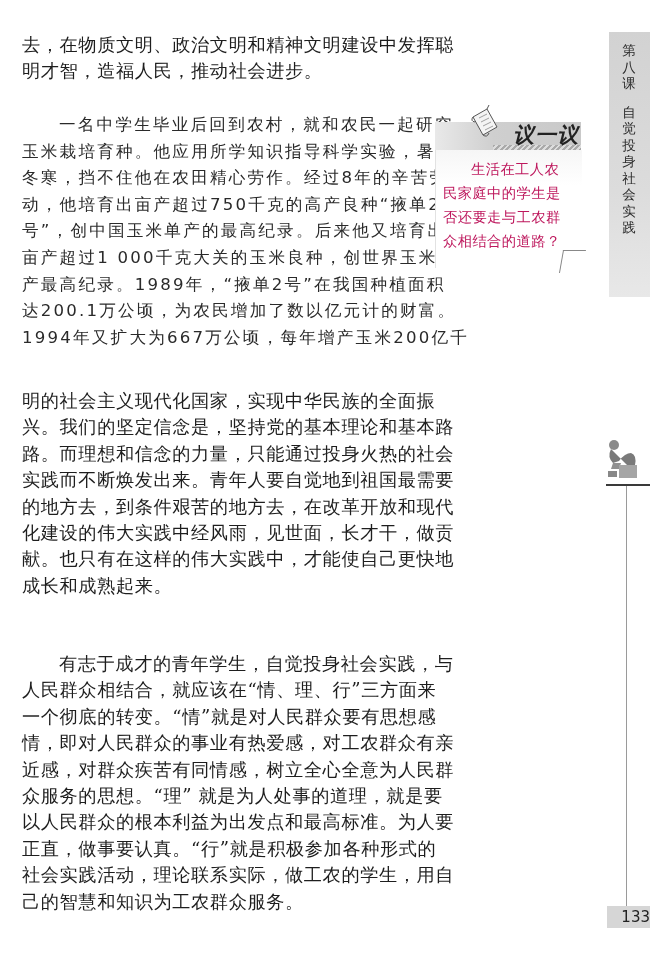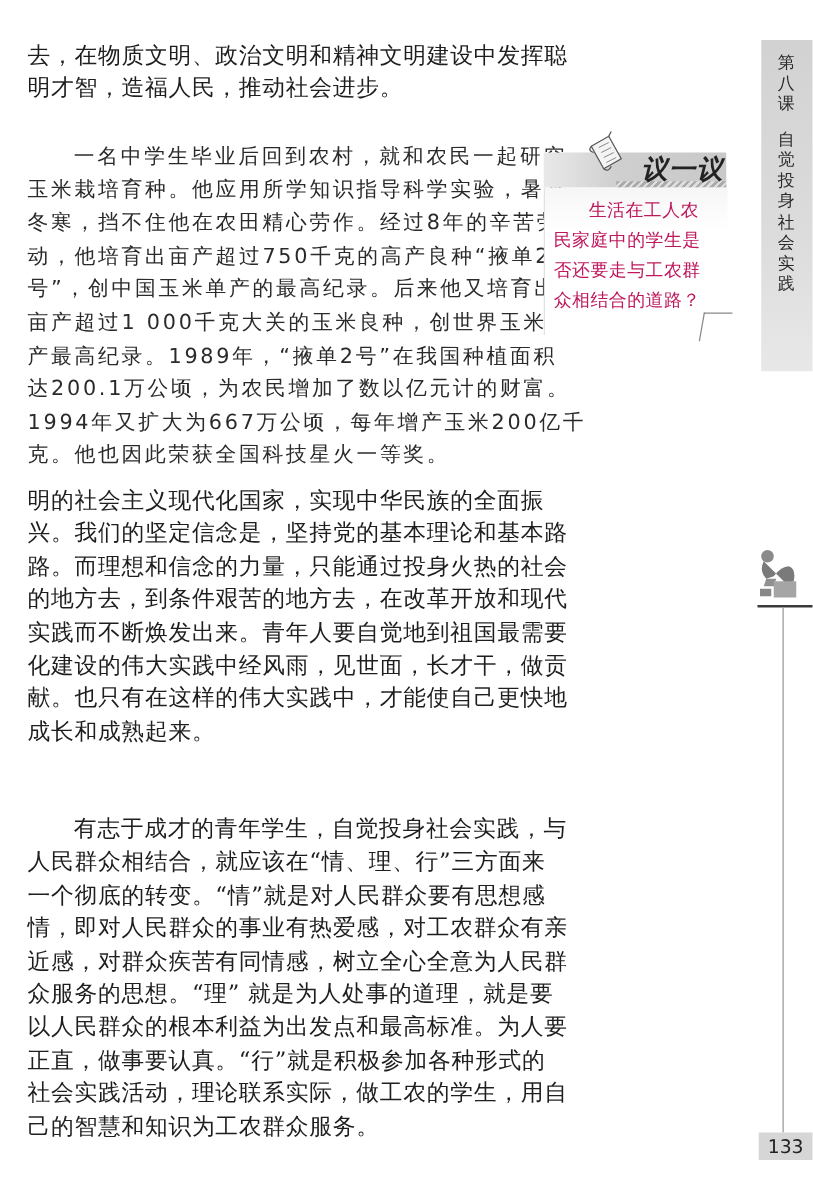--- a/index.html
+++ b/index.html
@@ -71,21 +71,21 @@
     position: absolute; left: 34px; top: 0px; width: 34px; height: 34px;
   }
 
   
   .thinker { position: absolute; left: 605px; top: 437px; width: 36px; height: 42px; }
   .hr-bar { position: absolute; left: 606px; top: 484px; width: 44px; height: 2px; background:#3a3a3a; }
   .vline { position: absolute; left: 626px; top: 486px; width: 1px; height: 420px; background:#9a9a9a; }
   .page-num {
     position: absolute; left: 607px; top: 906px; width: 43px; height: 22px;
     background:#d6d6d6; font-family:"DejaVu Sans", sans-serif; font-size:15px;
-    color:#222; text-align:center; line-height:22px;
+    color:#222; text-align:right; line-height:22px;
   }
 </style>
 </head>
 <body>
 
 <div class="main-col">
 
   <p class="para" style="top:32px;">
     <span class="ln">去，在物质文明、政治文明和精神文明建设中发挥聪</span>
     <span class="ln last">明才智，造福人民，推动社会进步。</span>
@@ -94,29 +94,28 @@
   <p class="para story" style="top:112px;">
     <span class="ln indent">一名中学生毕业后回到农村，就和农民一起研究</span>
     <span class="ln">玉米栽培育种。他应用所学知识指导科学实验，暑炎</span>
     <span class="ln">冬寒，挡不住他在农田精心劳作。经过8年的辛苦劳</span>
     <span class="ln">动，他培育出亩产超过750千克的高产良种“掖单2</span>
     <span class="ln">号”，创中国玉米单产的最高纪录。后来他又培育出</span>
     <span class="ln">亩产超过1 000千克大关的玉米良种，创世界玉米单</span>
     <span class="ln">产最高纪录。1989年，“掖单2号”在我国种植面积</span>
     <span class="ln">达200.1万公顷，为农民增加了数以亿元计的财富。</span>
     <span class="ln">1994年又扩大为667万公顷，每年增产玉米200亿千</span>
-    <span class="ln last">克。他也因此荣获全国科技星火一等奖。</span>
   </p>
 
   <p class="para" style="top:388px;">
     <span class="ln">明的社会主义现代化国家，实现中华民族的全面振</span>
     <span class="ln">兴。我们的坚定信念是，坚持党的基本理论和基本路</span>
     <span class="ln">路。而理想和信念的力量，只能通过投身火热的社会</span>
+    <span class="ln">实践而不断焕发出来。青年人要自觉地到祖国最需要</span>
     <span class="ln">的地方去，到条件艰苦的地方去，在改革开放和现代</span>
-    <span class="ln">实践而不断焕发出来。青年人要自觉地到祖国最需要</span>
     <span class="ln">化建设的伟大实践中经风雨，见世面，长才干，做贡</span>
     <span class="ln">献。也只有在这样的伟大实践中，才能使自己更快地</span>
     <span class="ln last">成长和成熟起来。</span>
   </p>
 
   <p class="para" style="top:651px;">
     <span class="ln indent">有志于成才的青年学生，自觉投身社会实践，与</span>
     <span class="ln">人民群众相结合，就应该在“情、理、行”三方面来</span>
     <span class="ln">一个彻底的转变。“情”就是对人民群众要有思想感</span>
     <span class="ln">情，即对人民群众的事业有热爱感，对工农群众有亲</span>

